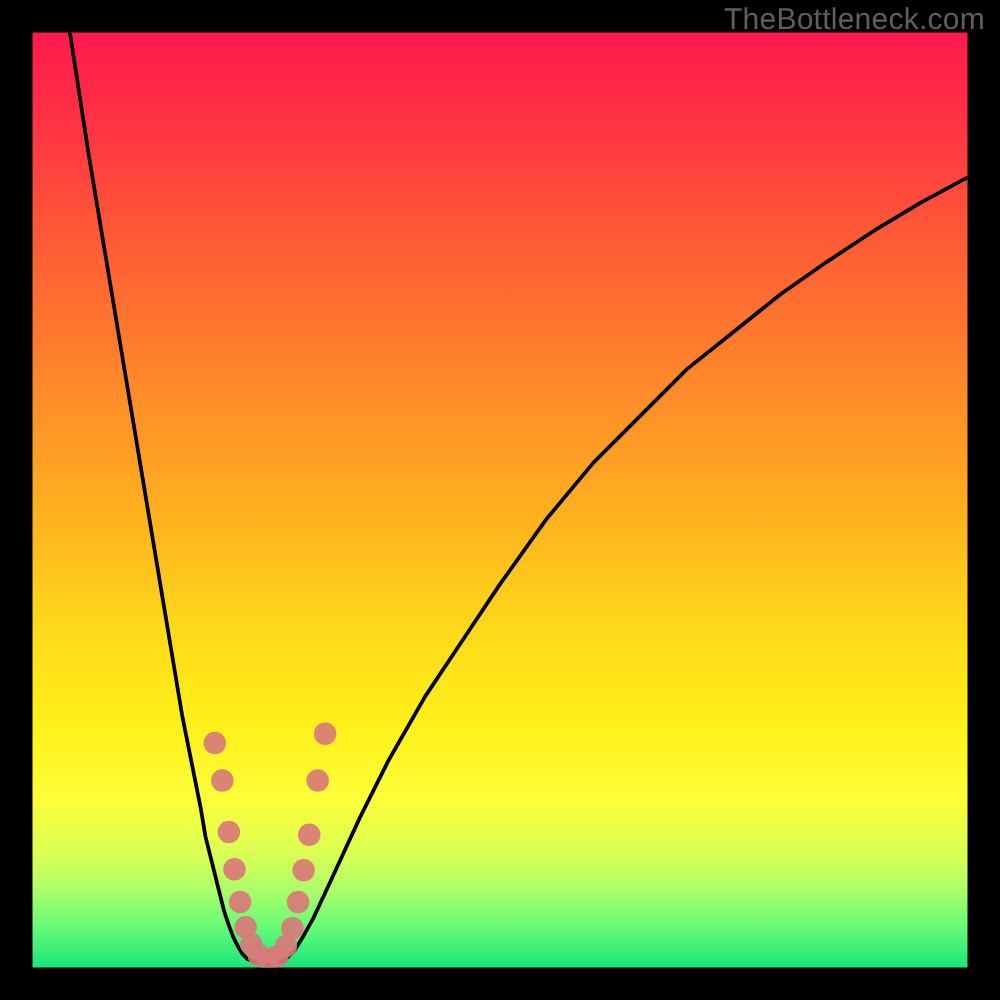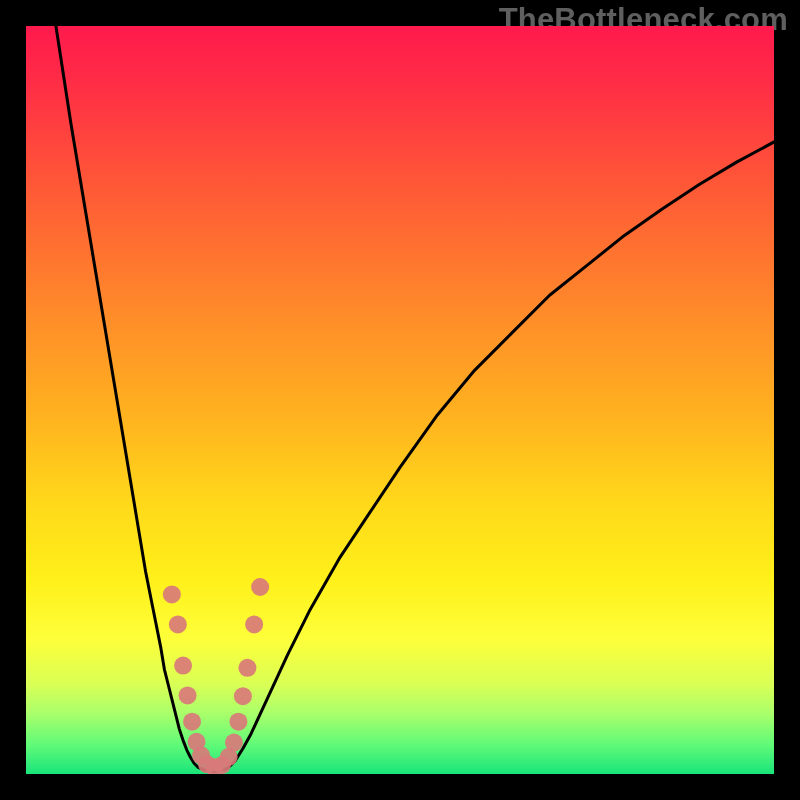--- a/index.html
+++ b/index.html
@@ -44,22 +44,22 @@
     top: 0;
     left: 0;
     width: 748px;
     height: 748px;
   }
   .watermark {
     position: absolute;
     top: 2px;
     right: 12px;
     color: #5f5f5f;
-    font-size: 31px;
-    font-weight: 700;
+    font-size: 24px;
+    font-weight: 400;
     letter-spacing: 0.2px;
   }
 </style>
 </head>
 <body>
 
 <div class="frame">
   <div class="watermark">TheBottleneck.com</div>
   <div class="plot">
     <svg class="curves" viewBox="0 0 748 748" preserveAspectRatio="none">

